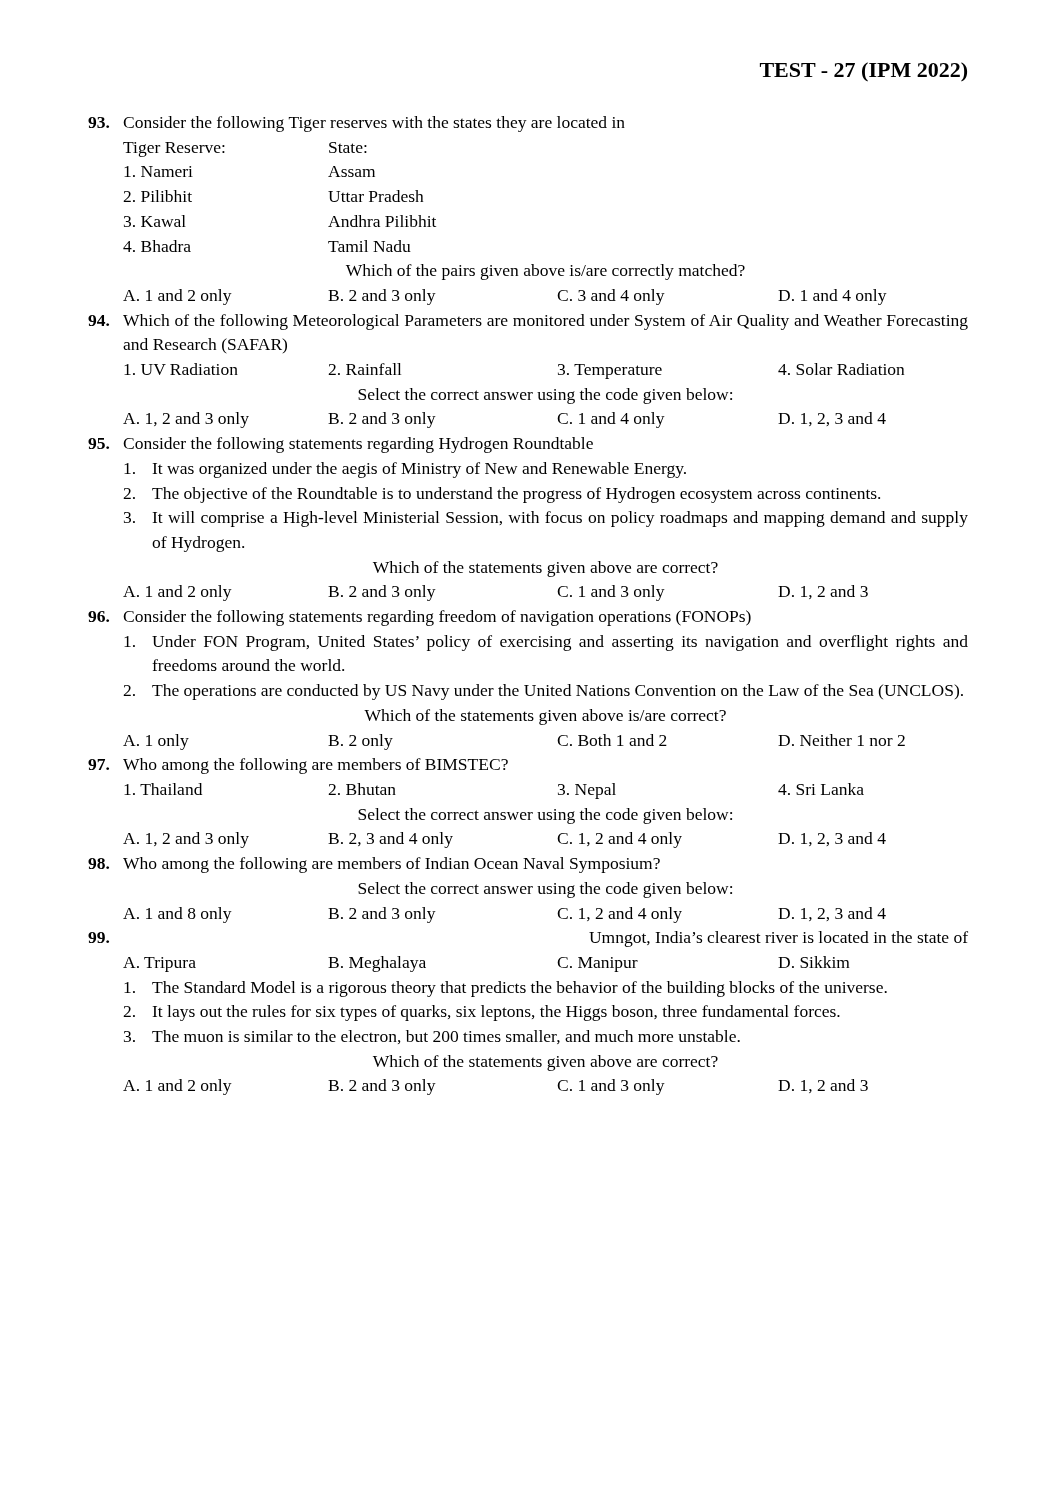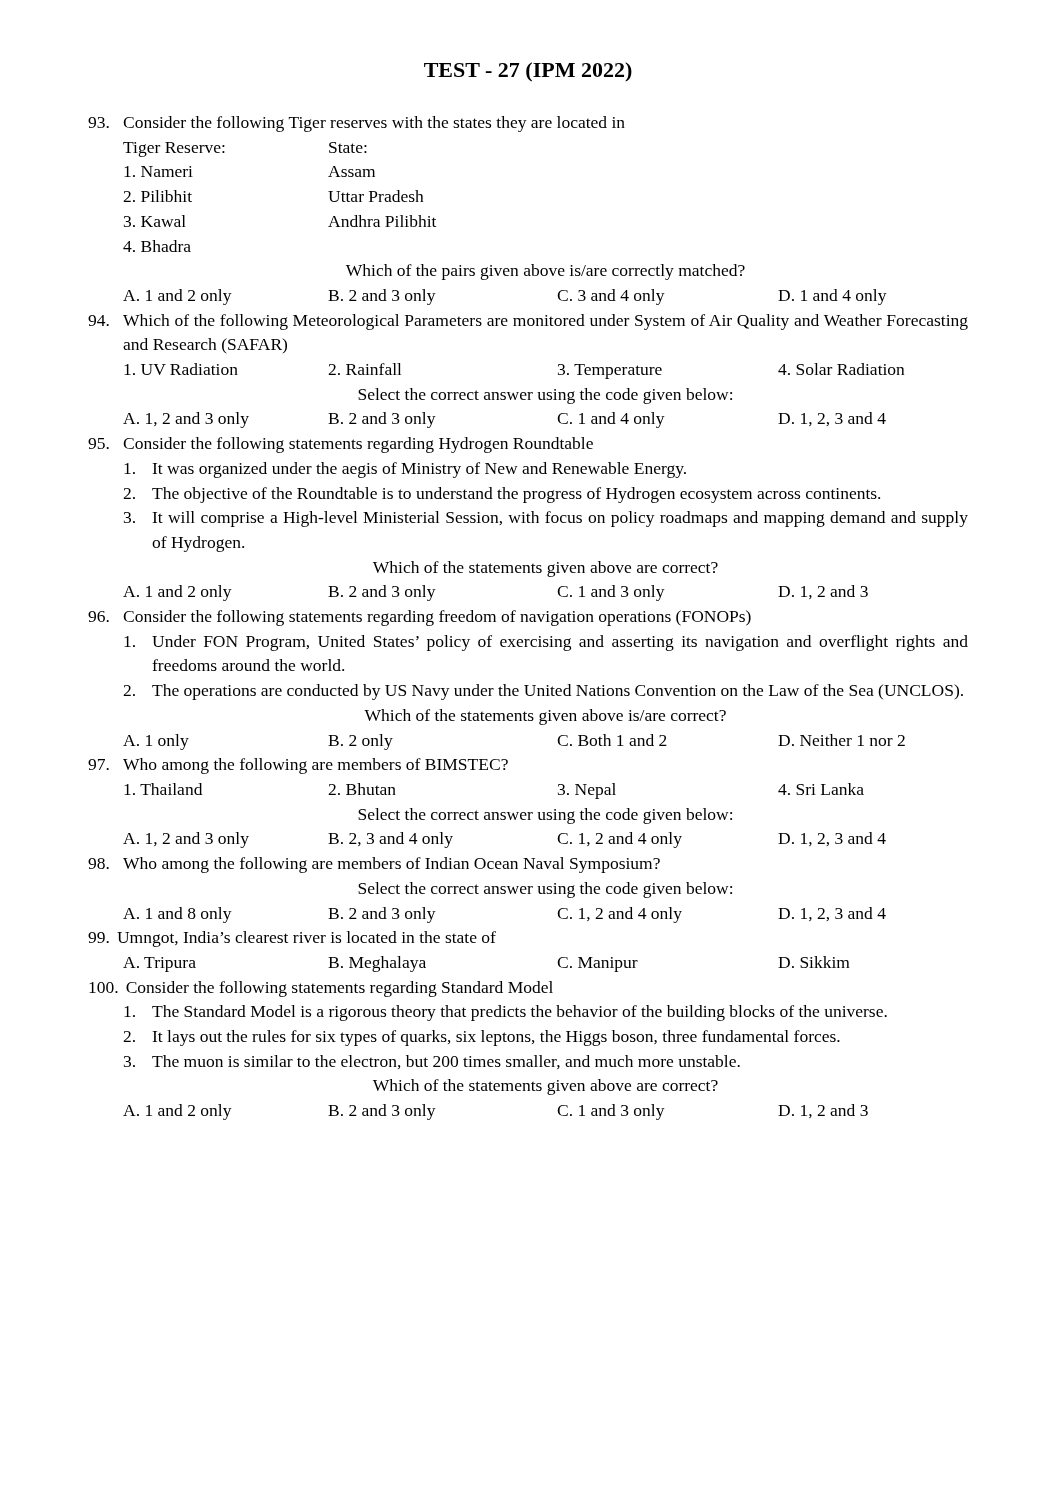--- a/index.html
+++ b/index.html
@@ -8,32 +8,32 @@
     width: 1058px;
     height: 1497px;
     color: #000000;
     font-family: "Liberation Serif", serif;
     font-size: 17.5px;
     line-height: 24.7px;
     overflow: hidden;
   }
   .page { padding: 56px 90px 0 88px; }
   .doc-title {
-    text-align: center;
+    text-align: right;
     font-weight: bold;
     font-size: 22px;
     line-height: 28px;
     margin-bottom: 26px;
   }
   .question { page-break-inside: avoid; }
   .q-head { display: flex; }
-  .q-num { flex: 0 0 35px; font-weight: normal; }
+  .q-num { flex: 0 0 35px; font-weight: bold; }
   .q-head.inline .q-num { flex: 0 0 auto; margin-right: 7px; }
   .q-title { flex: 1; font-weight: normal; text-align: justify; }
-  .q-head.inline .q-title { text-align: left; }
+  .q-head.inline .q-title { text-align: right; }
   .q-content { margin-left: 35px; }
   .grid4 { display: grid; grid-template-columns: 205px 229px 221px 1fr; }
   .pair-row { display: grid; grid-template-columns: 205px 1fr; }
   .bold { font-weight: normal; }
   .statement { display: flex; }
   .s-num { flex: 0 0 29px; }
   .s-text { flex: 1; text-align: justify; }
   .prompt { text-align: center; }
 </style>
 </head>
@@ -60,20 +60,21 @@
       <div class="pair-row">
         <span>2. Pilibhit</span>
         <span>Uttar Pradesh</span>
       </div>
       <div class="pair-row">
         <span>3. Kawal</span>
         <span>Andhra Pilibhit</span>
       </div>
       <div class="pair-row">
         <span>4. Bhadra</span>
+        <span>Tamil Nadu</span>
       </div>
       <div class="prompt">Which of the pairs given above is/are correctly matched?</div>
       <div class="grid4">
         <span>A. 1 and 2 only</span>
         <span>B. 2 and 3 only</span>
         <span>C. 3 and 4 only</span>
         <span>D. 1 and 4 only</span>
       </div>
     </div>
   </section>
@@ -199,24 +200,20 @@
       <div class="grid4">
         <span>A. Tripura</span>
         <span>B. Meghalaya</span>
         <span>C. Manipur</span>
         <span>D. Sikkim</span>
       </div>
     </div>
   </section>
 
   <section class="question">
-    <div class="q-head inline">
-      <span class="q-num">100.</span>
-      <span class="q-title">Consider the following statements regarding Standard Model</span>
-    </div>
     <div class="q-content">
       <div class="statement">
         <span class="s-num">1.</span>
         <span class="s-text">The Standard Model is a rigorous theory that predicts the behavior of the building blocks of the universe.</span>
       </div>
       <div class="statement">
         <span class="s-num">2.</span>
         <span class="s-text">It lays out the rules for six types of quarks, six leptons, the Higgs boson, three fundamental forces.</span>
       </div>
       <div class="statement">

